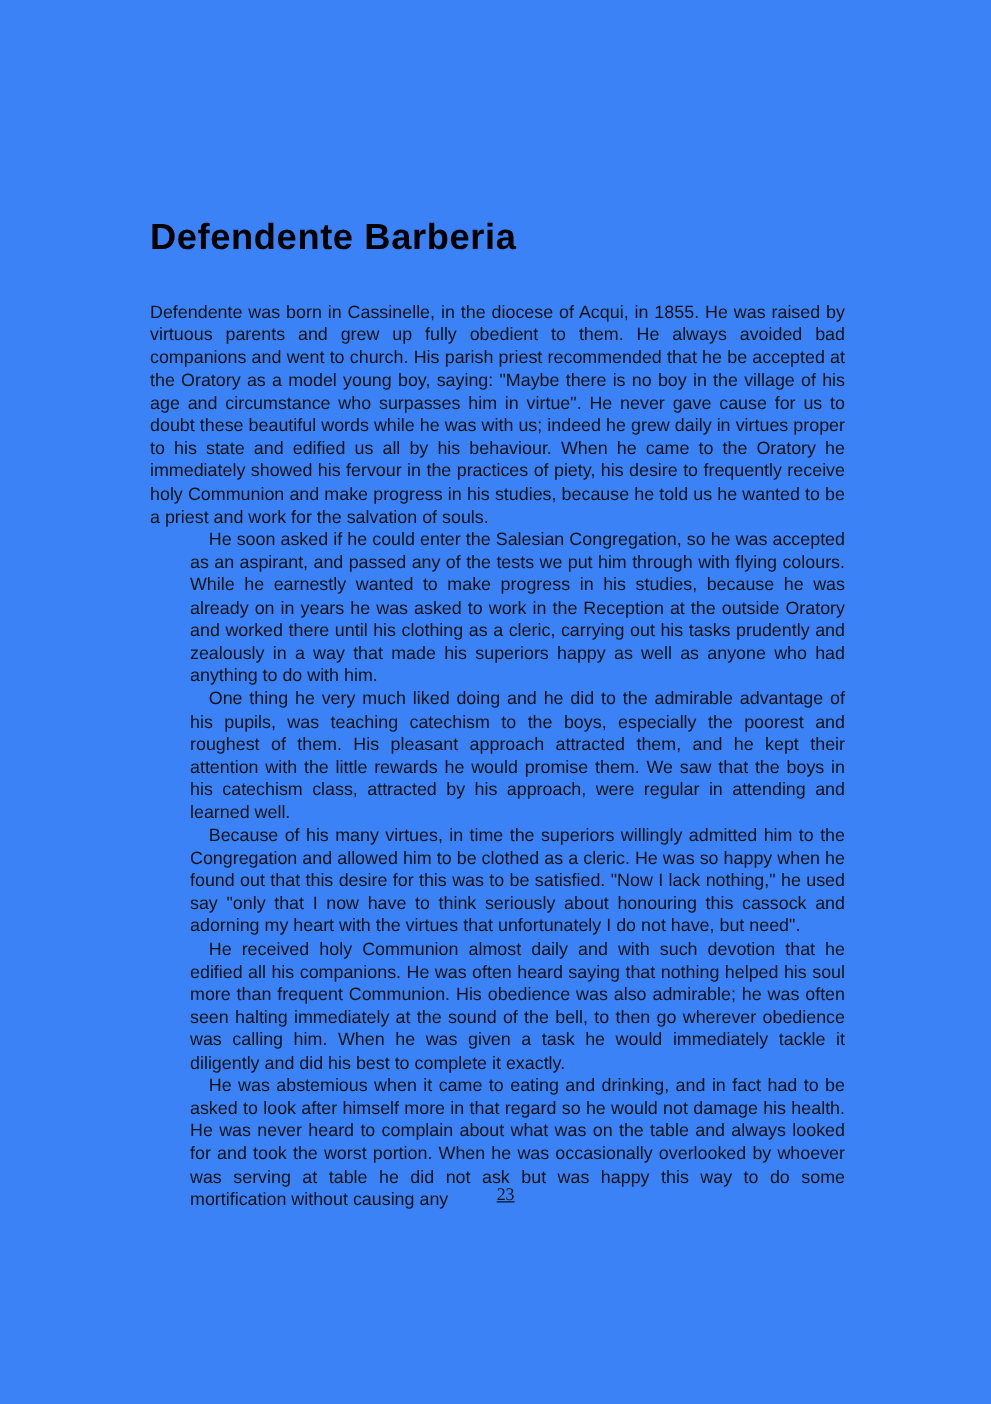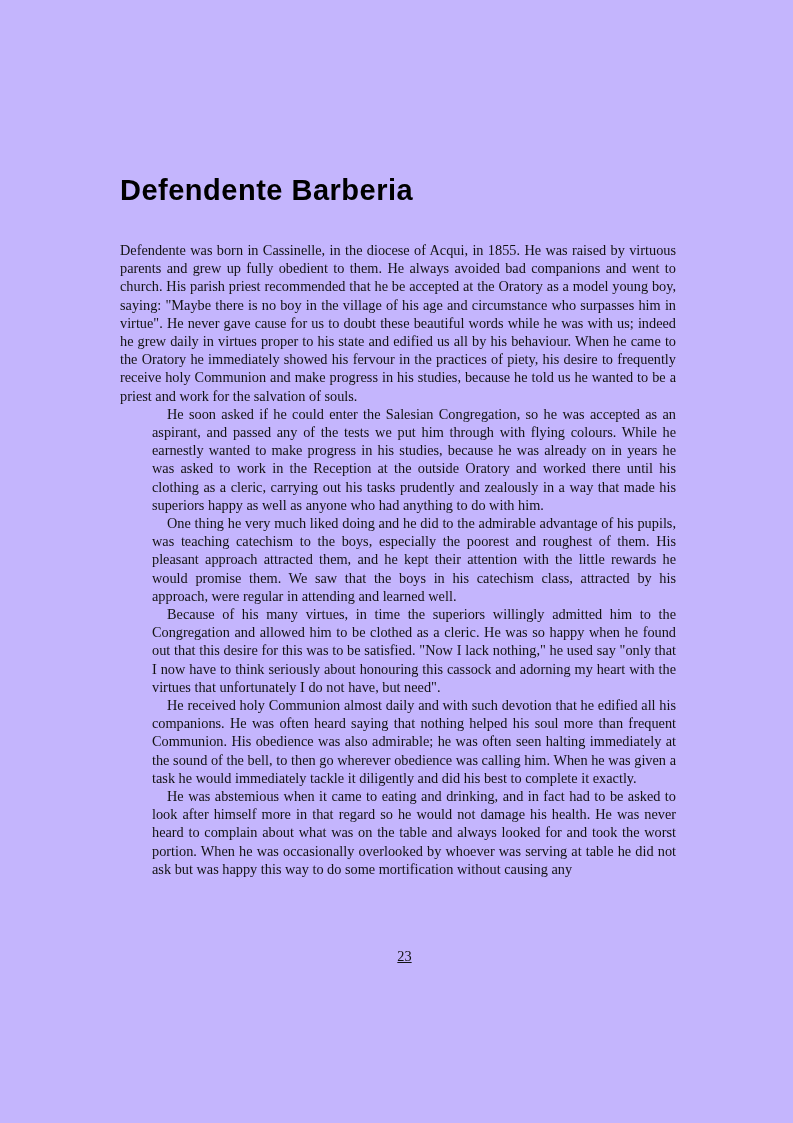--- a/index.html
+++ b/index.html
@@ -4,41 +4,41 @@
 <style>
   html, body {
     margin: 0;
     padding: 0;
     background: #ffffff;
   }
   .page {
     position: relative;
     width: 793px;
     height: 1123px;
-    background: #c4b5fd;
+    background: #3b82f6;
     overflow: hidden;
     color: #111111;
   }
   .content {
     position: absolute;
     left: 120px;
     top: 175px;
     width: 556px;
   }
   .doc-title {
     font-family: "Liberation Sans", "DejaVu Sans", sans-serif;
     font-weight: 700;
     font-size: 29px;
     letter-spacing: 0.5px;
     color: #000000;
     margin: 0 0 34px 0;
     line-height: 1.1;
   }
   .body-text p {
-    font-family: Liberation Serif, serif;
+    font-family: Liberation Sans, sans-serif;
     font-size: 14.3px;
     line-height: 18.2px;
     text-align: justify;
     margin: 0;
     color: #121212;
   }
   .body-text p.indent {
     text-indent: 15px;
     margin-left: 32px;
   }

